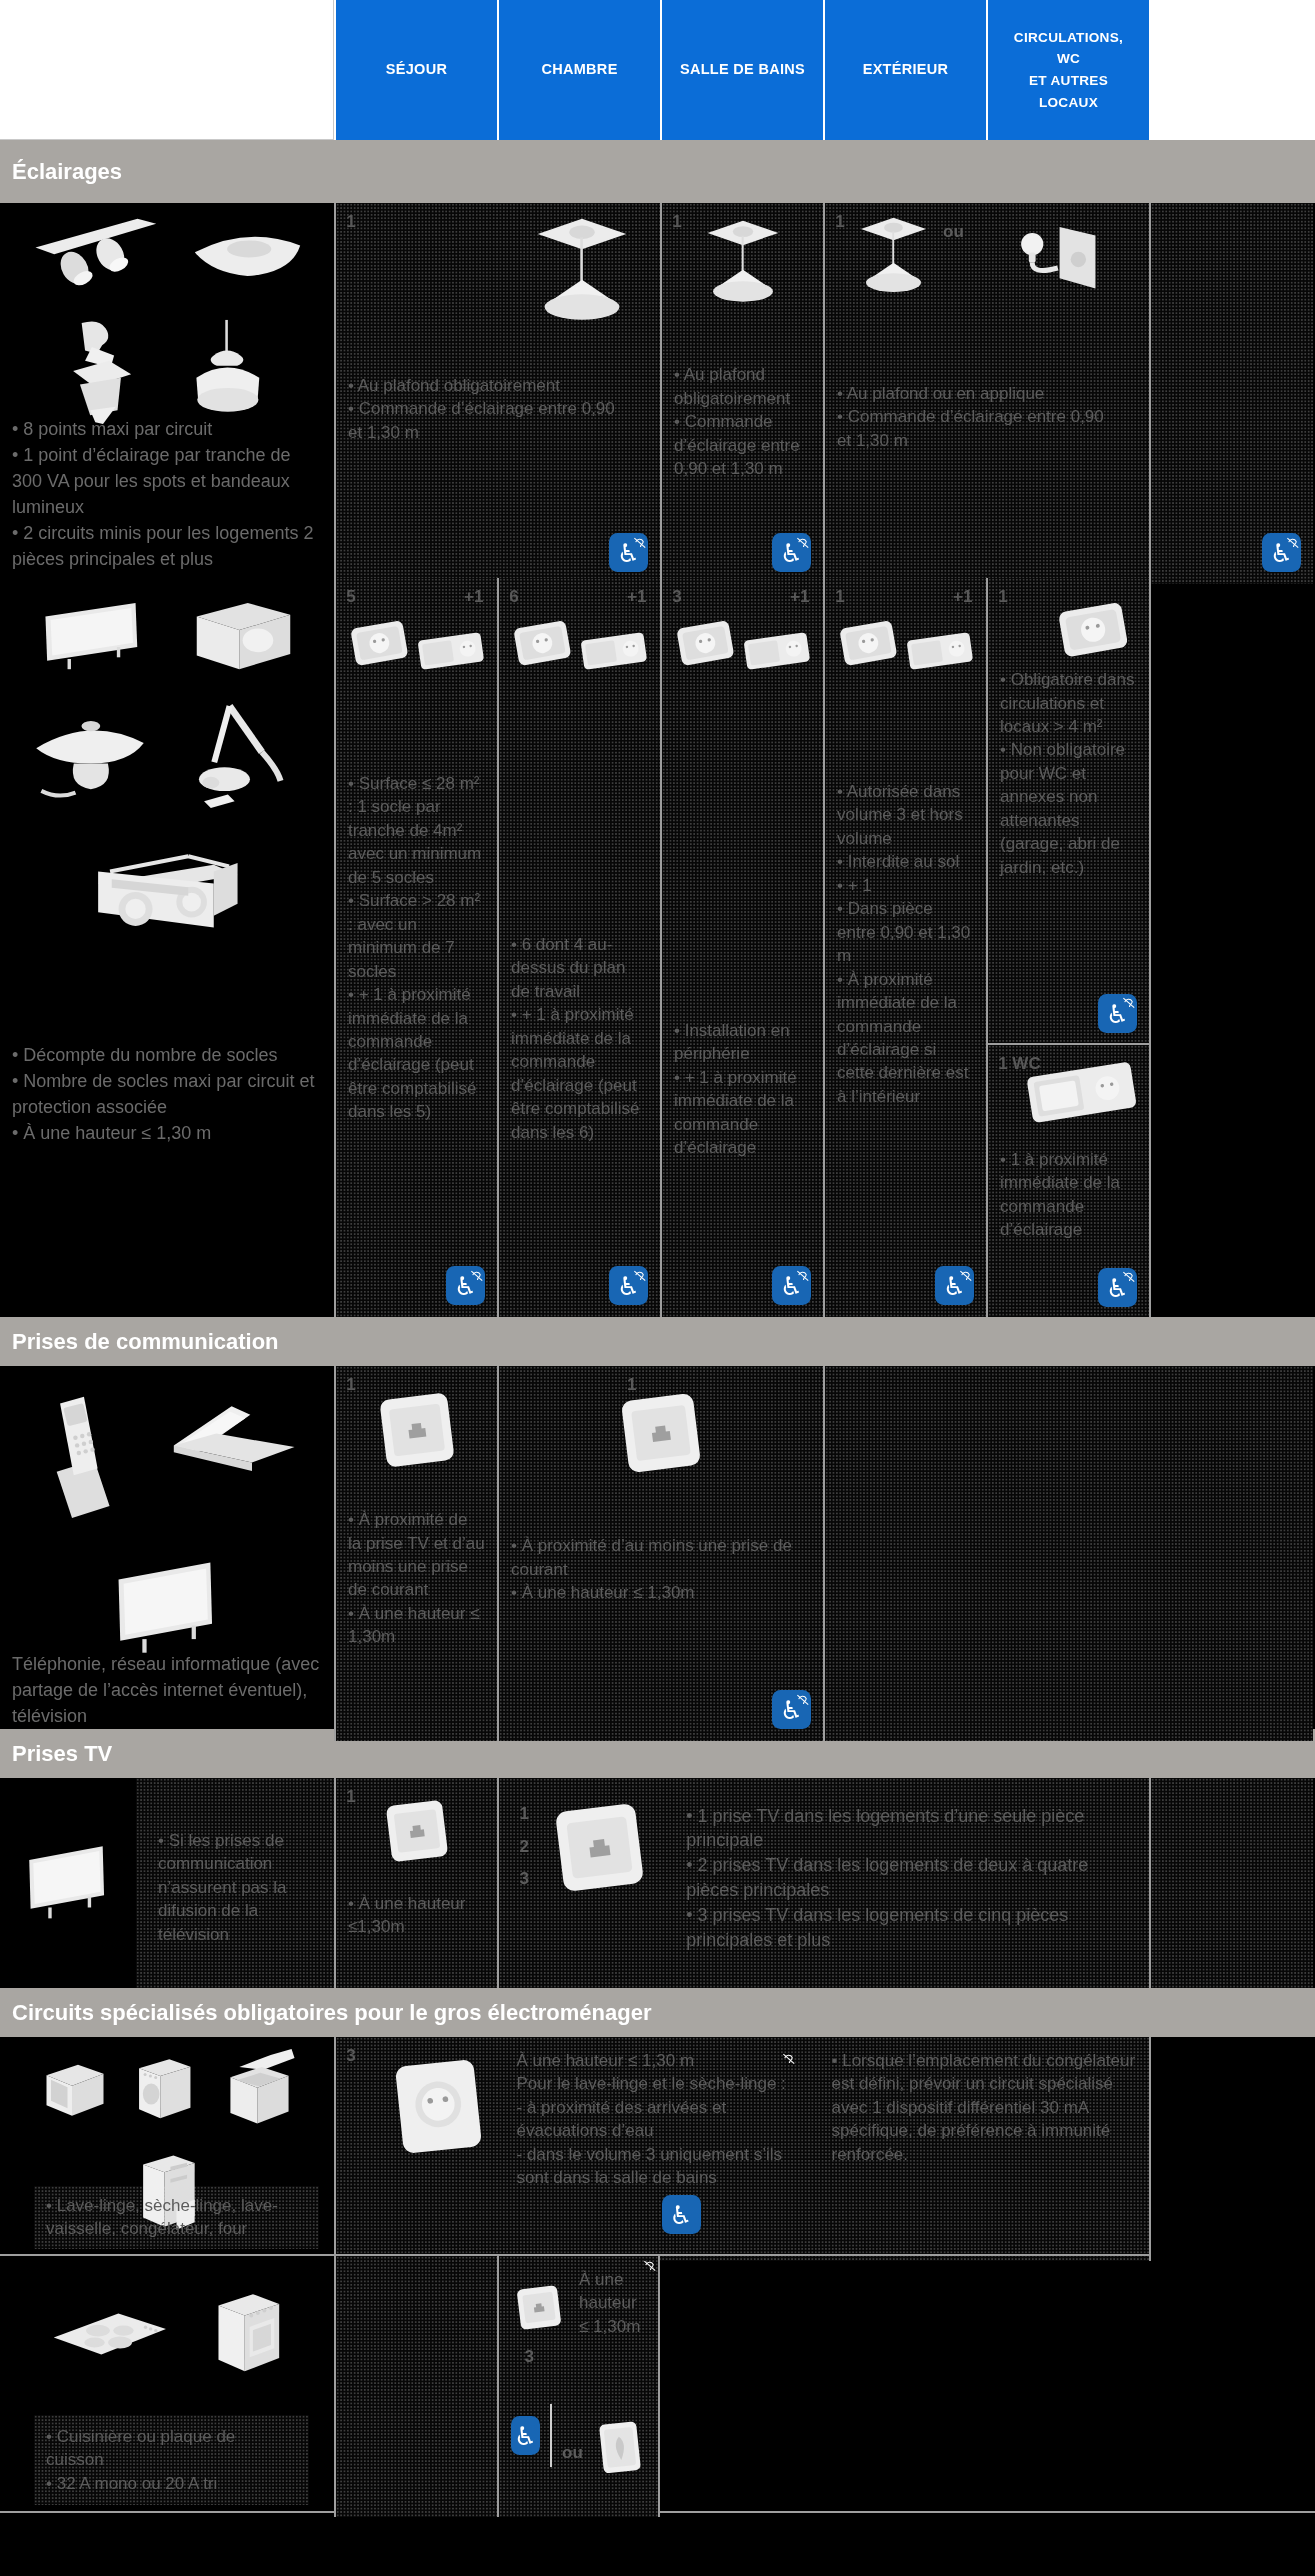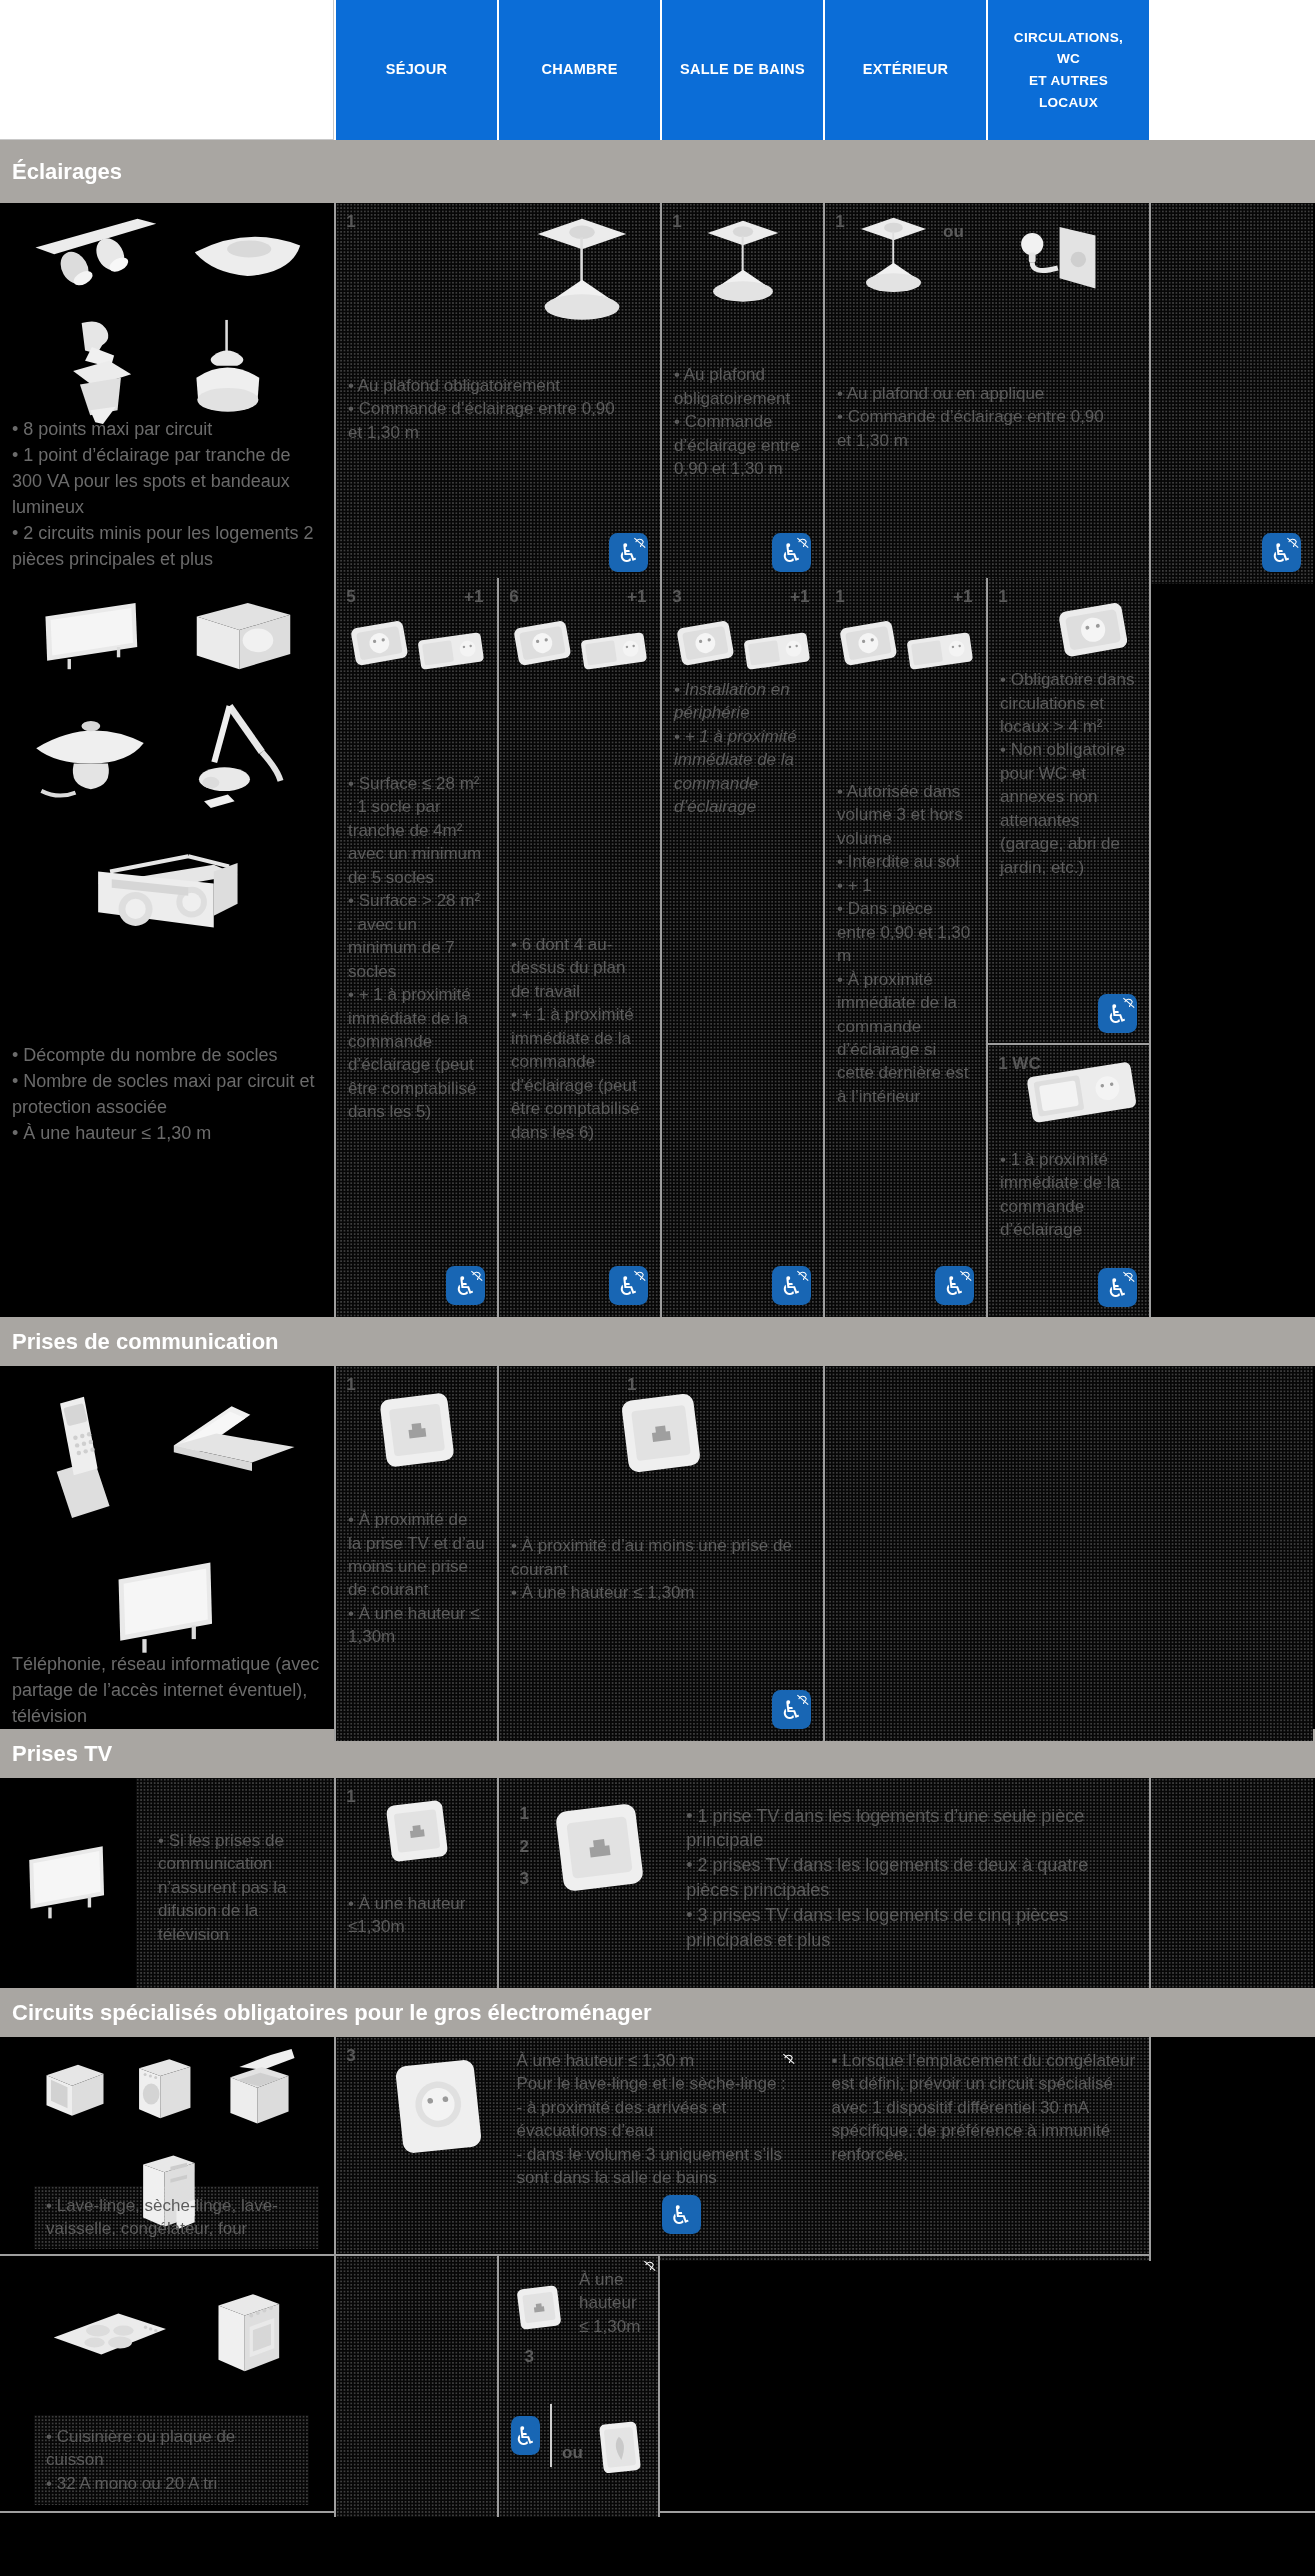--- a/index.html
+++ b/index.html
@@ -315,21 +315,21 @@
         <svg class="pic" style="margin-top:12px;" width="78" height="54" viewBox="0 0 120 80">
           <g transform="rotate(-8 60 40)">
               <rect x="4" y="14" width="112" height="52" rx="8" fill="#ececec"></rect>
               <rect x="11" y="21" width="52" height="38" rx="4" fill="#e0e0e0"></rect>
               <circle cx="90" cy="40" r="14" fill="#f4f4f4"></circle>
               <circle cx="84" cy="36" r="2.2" fill="#999"></circle>
               <circle cx="96" cy="36" r="2.2" fill="#999"></circle>
             </g>
         </svg>
       </div>
-      <div class="txt" style="font-style:italic;">• Installation en périphérie
+      <div class="txt" style="margin-top:341px;">• Installation en périphérie
 • + 1 à proximité immédiate de la commande d’éclairage</div>
       <div class="acc acc-br">
           <span class="wc">♿</span>
           <svg viewBox="0 0 20 20">
             <path d="M4 9a6 6 0 0 1 11 -1c0 4-4 4-4 8" stroke="#fff" stroke-width="1.6" fill="none"></path>
             <line x1="2" y1="3" x2="18" y2="17" stroke="#fff" stroke-width="1.6"></line>
           </svg>
         </div>
     </div>
 

